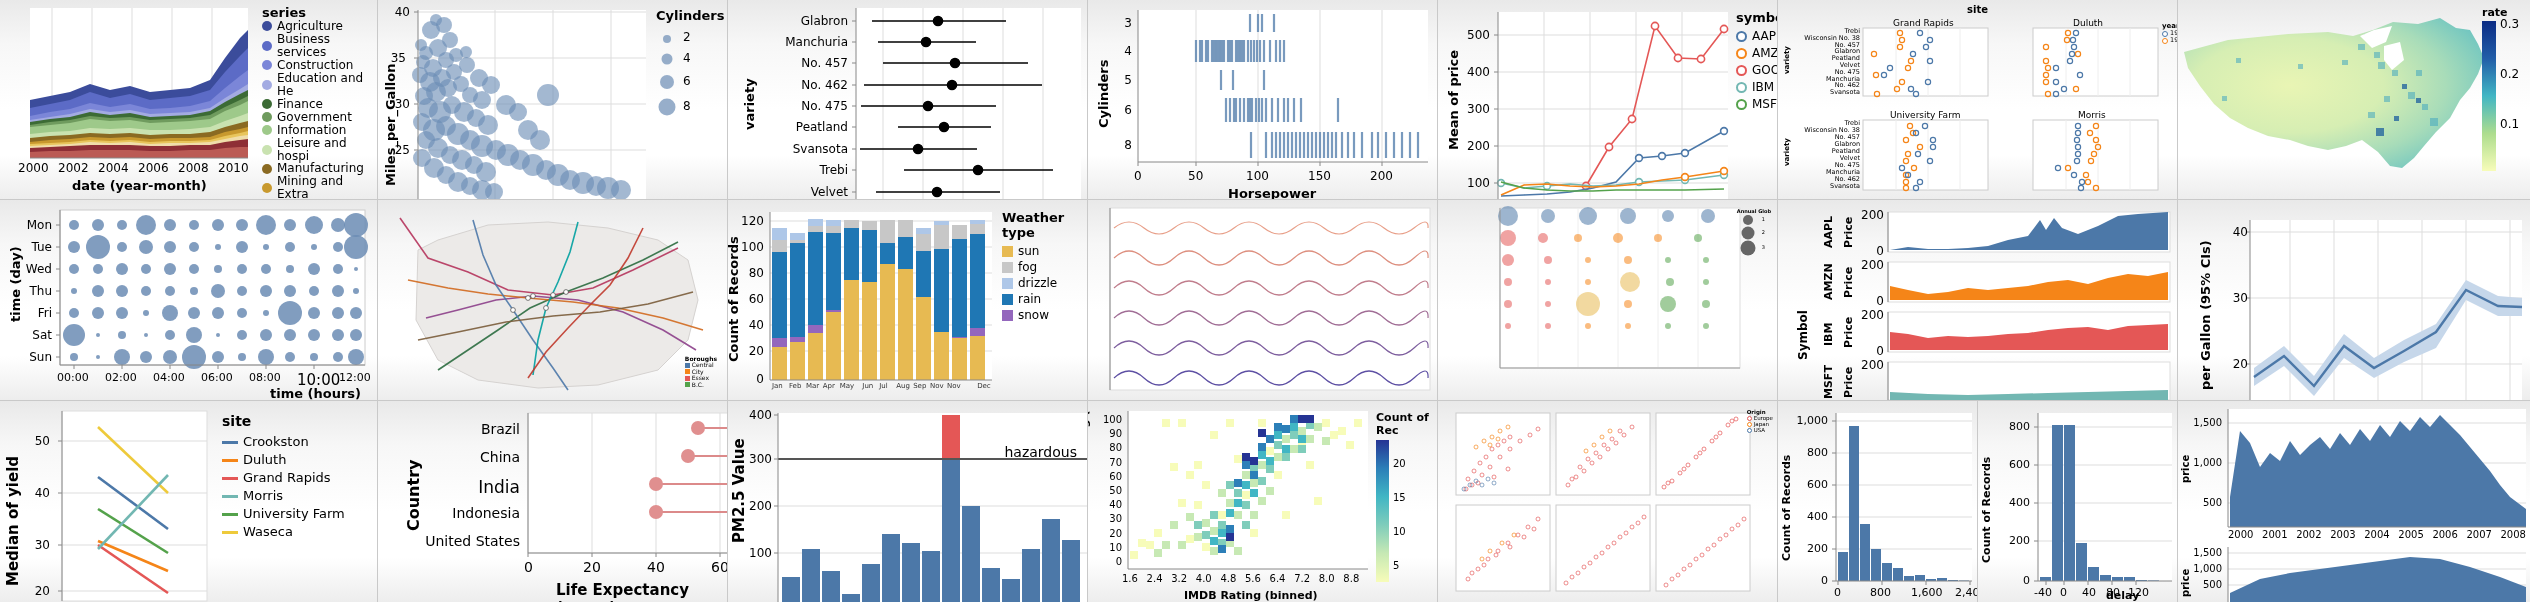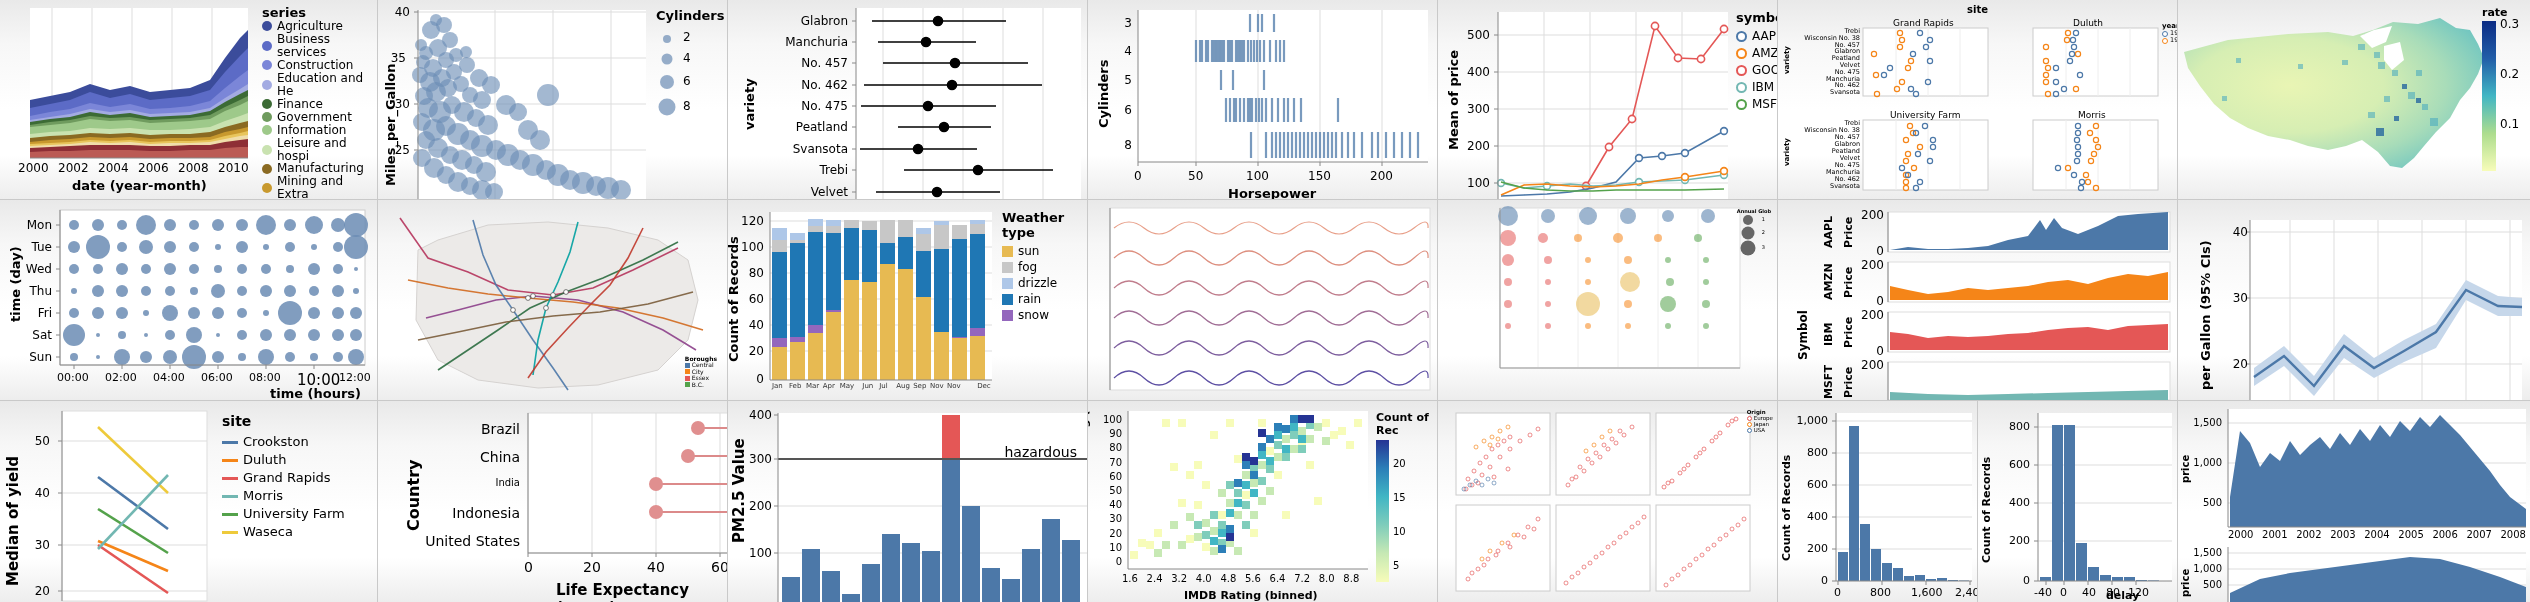--- a/index.html
+++ b/index.html
@@ -1305,21 +1305,21 @@
         <line x1="150" y1="152" x2="350" y2="152" stroke="#888"></line>
         <g stroke="#888">
             <line x1="150" y1="152" x2="150" y2="156"></line>
             <line x1="214" y1="152" x2="214" y2="156"></line>
           <line x1="278" y1="152" x2="278" y2="156"></line>
             <line x1="342" y1="152" x2="342" y2="156"></line>
           </g>
       </svg>
       <span class="tickR" style="left:42px; top:20px; width:100px; font-size:14px">Brazil</span>
       <span class="tickR" style="left:42px; top:48px; width:100px; font-size:14px">China</span>
-      <span class="tickR" style="left:42px; top:76px; width:100px; font-size:10px">India</span>
+      <span class="tickR" style="left:42px; top:76px; width:100px; font-size:17px">India</span>
       <span class="tickR" style="left:42px; top:104px; width:100px; font-size:14px">Indonesia</span>
       <span class="tickR" style="left:42px; top:132px; width:100px; font-size:14px">United States</span>
       <span class="axlbl vert" style="left:26px; top:130px; font-size:16px">Country</span>
       <span class="tick" style="left:146px; top:158px; font-size:14px">0</span>
       <span class="tick" style="left:205px; top:158px; font-size:14px">20</span>
       <span class="tick" style="left:269px; top:158px; font-size:14px">40</span>
       <span class="tick" style="left:333px; top:158px; font-size:14px">60</span>
       <span class="axlbl" style="left:178px; top:180px; font-size:15px">Life Expectancy (years)</span>
     </div>
 

